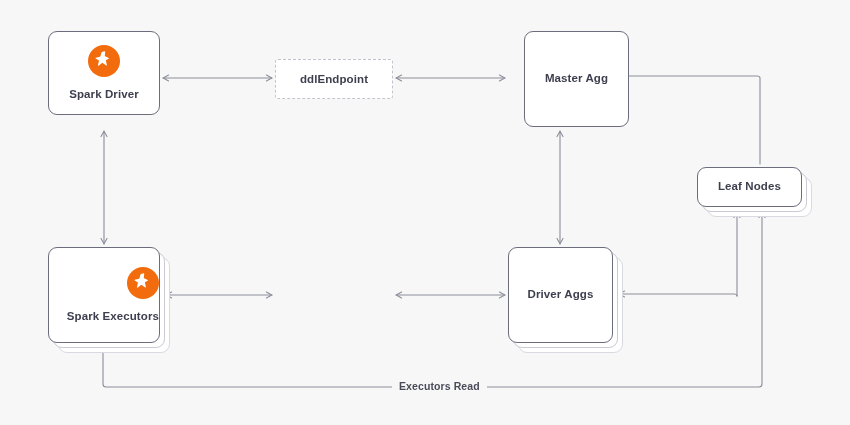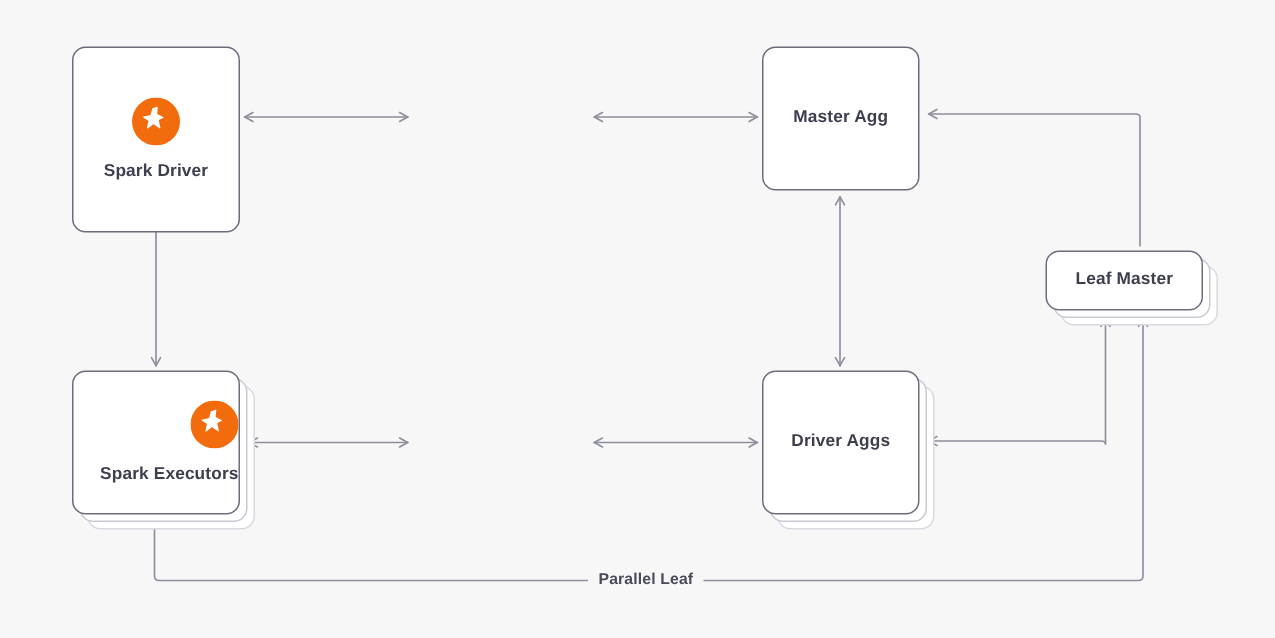--- a/index.html
+++ b/index.html
@@ -125,51 +125,54 @@
       <path d="M760,164 L760,78 Q760,76 757,76 L619,76" marker-end="url(#ah-end)"></path>
 
       <path d="M737,296 Q737,294 734,294 L619,294" marker-end="url(#ah-end)"></path>
       <path d="M737,296 L737,212" marker-end="url(#ah-end)"></path>
 
       <path d="M103,346 L103,384 Q103,387 106,387 L392,387" marker-start="url(#ah-start)"></path>
       <path d="M762,212 L762,384 Q762,387 759,387 L466,387" marker-start="url(#ah-start)"></path>
     </g>
   </svg>
 
-  <div class="node" style="left:48px; top:31px; width:112px; height:124px;">
+  <div class="node" style="left:48px; top:31px; width:112px; height:84px;">
     <svg class="spark-icon" viewBox="0 0 32 32">
       <circle cx="16" cy="16" r="16" fill="#f26c0d"></circle>
       <path d="M16.6 6.2c.35-.1.66.18.62.54l-.42 3.9a.55.55 0 0 0 .3.55l3.62 1.74c.33.16.33.62 0 .78l-2.5 1.2a.55.55 0 0 0-.3.62l1.0 4.6c.08.36-.33.63-.63.41l-3.6-2.62a.56.56 0 0 0-.68.01l-3.42 2.7c-.3.23-.72-.03-.64-.4l.93-4.3a.55.55 0 0 0-.25-.59l-3.0-1.85c-.32-.2-.24-.68.13-.76l4.2-.9a.55.55 0 0 0 .42-.4l1.1-3.95a.55.55 0 0 1 .37-.38z" fill="#ffffff"></path>
     </svg>
     <span class="node-label">Spark Driver</span>
   </div>
 
   <div class="stack-l2" style="left:58px; top:257px; width:112px; height:96px;"></div>
   <div class="stack-l1" style="left:53px; top:252px; width:112px; height:96px;"></div>
   <div class="node" style="left:48px; top:247px; width:112px; height:96px;align-items:flex-end;">
     <svg class="spark-icon" viewBox="0 0 32 32">
       <circle cx="16" cy="16" r="16" fill="#f26c0d"></circle>
       <path d="M16.6 6.2c.35-.1.66.18.62.54l-.42 3.9a.55.55 0 0 0 .3.55l3.62 1.74c.33.16.33.62 0 .78l-2.5 1.2a.55.55 0 0 0-.3.62l1.0 4.6c.08.36-.33.63-.63.41l-3.6-2.62a.56.56 0 0 0-.68.01l-3.42 2.7c-.3.23-.72-.03-.64-.4l.93-4.3a.55.55 0 0 0-.25-.59l-3.0-1.85c-.32-.2-.24-.68.13-.76l4.2-.9a.55.55 0 0 0 .42-.4l1.1-3.95a.55.55 0 0 1 .37-.38z" fill="#ffffff"></path>
     </svg>
     <span class="node-label">Spark Executors</span>
   </div>
 
-  <div class="node" style="left:508px; top:31px; width:105px; height:96px;">
+  <div class="node" style="left:524px; top:31px; width:105px; height:96px;">
     <span class="node-label">Master Agg</span>
   </div>
 
   <div class="stack-l2" style="left:518px; top:257px; width:105px; height:96px;"></div>
   <div class="stack-l1" style="left:513px; top:252px; width:105px; height:96px;"></div>
   <div class="node" style="left:508px; top:247px; width:105px; height:96px;">
     <span class="node-label">Driver Aggs</span>
   </div>
 
   <div class="stack-l2" style="left:707px; top:177px; width:105px; height:40px;"></div>
   <div class="stack-l1" style="left:702px; top:172px; width:105px; height:40px;"></div>
   <div class="node" style="left:697px; top:167px; width:105px; height:40px;">
-    <span class="node-label">Leaf Master</span>
+    <span class="node-label">Leaf Nodes</span>
+  </div>
+
+  <div class="endpoint" style="left:275px; top:59px; width:118px; height:40px;">
+    <span class="endpoint-label">ddlEndpoint</span>
   </div>
 
 
-
-  <div class="edge-label" style="left:392px; top:380px;">Parallel Leaf</div>
+  <div class="edge-label" style="left:392px; top:380px;">Executors Read</div>
 
 </div>
 
 </body></html>

